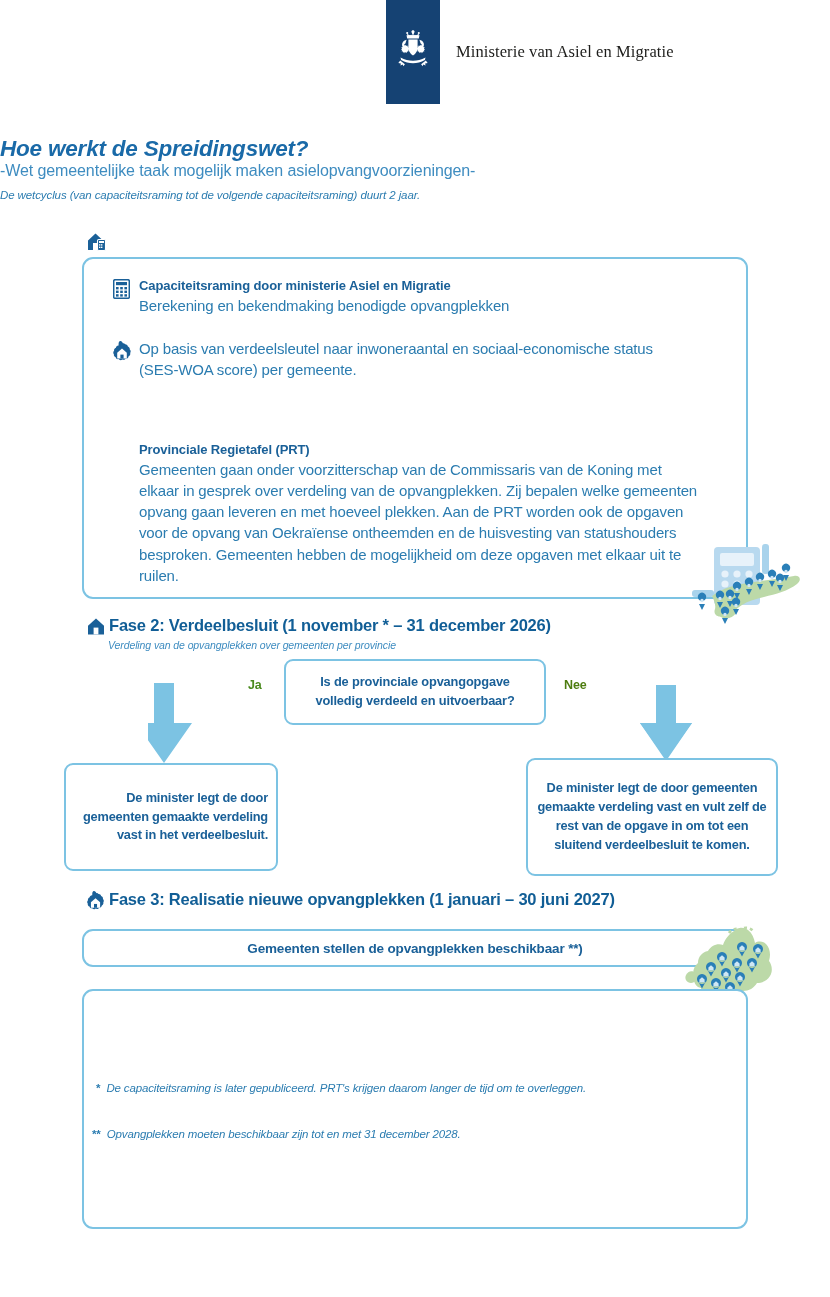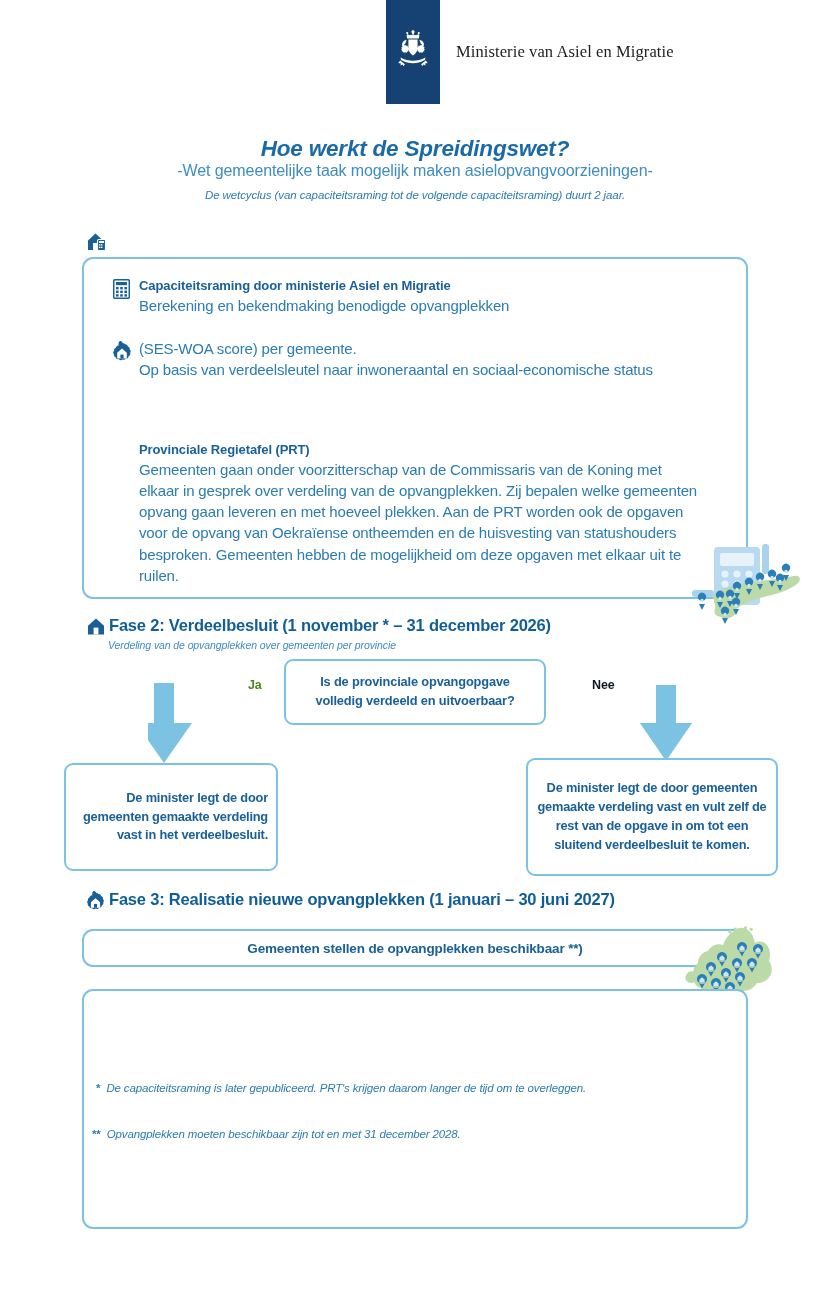--- a/index.html
+++ b/index.html
@@ -40,21 +40,21 @@
     letter-spacing: 0.1px;
     white-space: nowrap;
   }
 
   
   .title-block {
     position: absolute;
     left: 0;
     top: 136px;
     width: 830px;
-    text-align: center;
+    text-align: left;
   }
   .main-title {
     font-size: 22.5px;
     font-weight: bold;
     font-style: italic;
     color: #1a6aa8;
     letter-spacing: -0.2px;
     margin: 0;
   }
   .sub-title {
@@ -272,22 +272,22 @@
 
 <div class="p1-item" style="left:113px; top:338px; width:600px;">
   <div class="p1-ico">
     <svg width="19" height="22" viewBox="0 0 19 22">
       <path d="M6.6 1.2 C8.2 0.6 9.4 1.8 9.9 3.3 C10.6 3.0 11.6 3.3 12.1 4.2 C13.4 4.0 14.6 5.0 14.9 6.4 C16.2 6.8 17.0 8.1 16.8 9.5 C17.8 10.3 18.0 11.8 17.2 12.9 C17.6 14.2 16.9 15.7 15.6 16.2 C15.5 17.6 14.2 18.7 12.8 18.5 C12.1 19.7 10.5 20.2 9.3 19.5 C8.2 20.5 6.4 20.3 5.5 19.1 C4.2 19.4 2.9 18.5 2.7 17.2 C1.4 16.9 0.6 15.6 0.9 14.3 C0.0 13.3 0.1 11.7 1.1 10.8 C0.8 9.5 1.6 8.1 2.9 7.7 C3.0 6.3 4.2 5.2 5.6 5.4 C5.6 4.0 5.4 2.0 6.6 1.2 Z" fill="#1a6098"></path>
       <path d="M4.2 12.8 L9.0 8.6 L13.8 12.8 L13.8 18.6 L4.2 18.6 Z" fill="#ffffff"></path>
       <rect x="7.4" y="14.6" width="3.2" height="4.0" fill="#1a6098"></rect>
     </svg>
   </div>
   <div class="p1-txt">
+    <div class="p1-body">Op basis van verdeelsleutel naar inwoneraantal en sociaal-economische status</div>
     <div class="p1-body">(SES-WOA score) per gemeente.</div>
-    <div class="p1-body">Op basis van verdeelsleutel naar inwoneraantal en sociaal-economische status</div>
   </div>
 </div>
 
 <div class="p1-item" style="left:113px; top:441px; width:600px;">
   <div class="p1-ico"></div>
   <div class="p1-txt" style="width:565px;">
     <div class="p1-title">Provinciale Regietafel (PRT)</div>
     <div class="p1-body">Gemeenten gaan onder voorzitterschap van de Commissaris van de Koning met elkaar in gesprek over verdeling van de opvangplekken. Zij bepalen welke gemeenten opvang gaan leveren en met hoeveel plekken. Aan de PRT worden ook de opgaven voor de opvang van Oekraïense ontheemden en de huisvesting van statushouders besproken. Gemeenten hebben de mogelijkheid om deze opgaven met elkaar uit te ruilen.</div>
   </div>
 </div>
@@ -374,21 +374,21 @@
 <div class="decision-box" style="left:284px; top:659px; width:262px; height:66px;">
   <div class="dtext">Is de provinciale opvangopgave volledig verdeeld en uitvoerbaar?</div>
 </div>
 
 <div class="flow-label" style="left:248px; top:678px; color:#4a8a1e;">Ja</div>
 <svg class="arrow-svg" style="left:148px; top:683px;" width="96" height="82" viewBox="0 0 96 82">
   <path d="M96 0 H26 V40 H44 L16 80 L-12 40 H6 V-20 H96 Z" fill="#7cc3e3" transform="translate(0,0)"></path>
   <path d="M94 2 H26 V40 H42 L16 76 L-10 40 H6 V2 Z" fill="#7cc3e3"></path>
 </svg>
 
-<div class="flow-label" style="left:564px; top:678px; color:#0f172a;margin-left:28px;">Nee</div>
+<div class="flow-label" style="left:564px; top:678px; color:#4d7c0f;">Nee</div>
 <svg class="arrow-svg" style="left:604px; top:683px;" width="98" height="82" viewBox="0 0 98 82">
   <path d="M4 2 H72 V40 H88 L62 76 L36 40 H52 V2 Z" fill="#7cc3e3" transform="translate(0,0)"></path>
   <path d="M4 2 H70 V40 H88 L62 78 L36 40 H52 V2 Z" fill="#7cc3e3"></path>
 </svg>
 
 <div class="outcome-box" style="left:64px; top:763px; width:214px; height:108px;text-align:right;">
   <div class="otext">De minister legt de door gemeenten gemaakte verdeling vast in het verdeelbesluit.</div>
 </div>
 <div class="outcome-box" style="left:526px; top:758px; width:252px; height:118px;">
   <div class="otext">De minister legt de door gemeenten gemaakte verdeling vast en vult zelf de rest van de opgave in om tot een sluitend verdeelbesluit te komen.</div>

